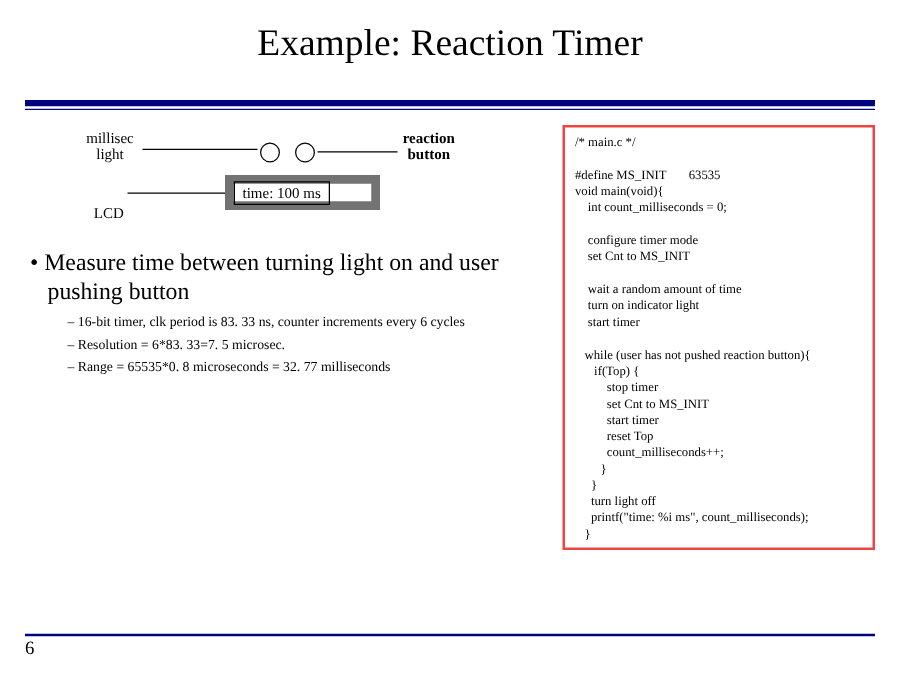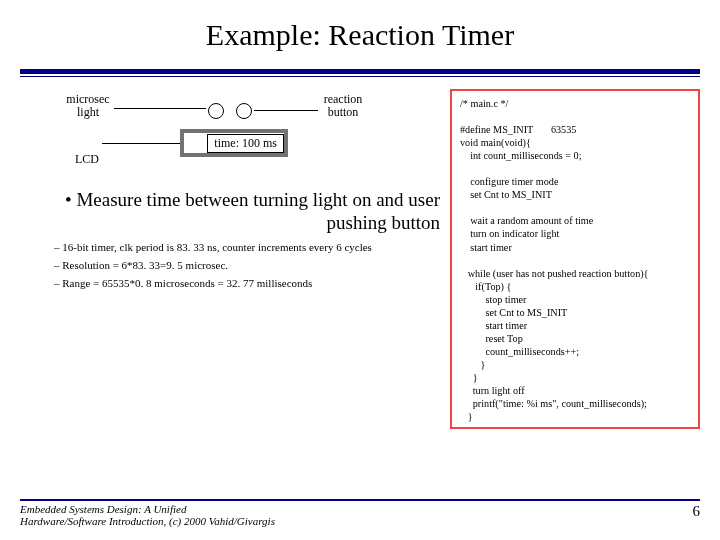--- a/index.html
+++ b/index.html
@@ -6,21 +6,21 @@
   body {
     width: 720px; height: 540px;
     font-family: "Times New Roman", Times, serif;
     background: #fff; color: #000;
     position: relative;
   }
   .title {
     text-align: center;
     font-size: 30px;
     padding-top: 18px;
-    padding-bottom: 17px;
+    padding-bottom: 28px;
   }
   .title-rule {
     height: 5px; background: #000080;
     margin: 0 20px 2px 20px;
   }
   .title-rule-thin {
     height: 1px; background: #000080;
     margin: 0 20px 12px 20px;
   }
   .content-row {
@@ -31,42 +31,42 @@
   .left-col { flex: 0 0 420px; }
   .right-col { flex: 1; }
   .diagram-box {
     position: relative;
     height: 92px;
     margin-bottom: 8px;
   }
   .lbl { position: absolute; font-size: 12px; text-align: center; line-height: 1.1; }
   .indicator-label { left: 42px; top: 4px; width: 52px; }
   .lcd-label { left: 52px; top: 64px; width: 30px; }
-  .reaction-label { left: 300px; top: 4px; width: 46px; }
+  .reaction-label { left: 300px; top: 4px; width: 46px; font-weight: bold; }
   .led1, .led2 {
     position: absolute; width: 16px; height: 16px;
     border: 1px solid #000; border-radius: 50%;
   }
   .led1 { left: 188px; top: 14px; }
   .led2 { left: 216px; top: 14px; }
   .lcd-outer {
     position: absolute; left: 160px; top: 40px;
-    width: 108px; height: 28px;
-    border: 4px solid #737373;
-    display: flex; align-items: center; justify-content: flex-end;
+    width: 124px; height: 28px;
+    border: 7px solid #737373;
+    display: flex; align-items: center; justify-content: flex-start;
   }
   .lcd-inner {
     border: 1px solid #000;
     padding: 1px 6px;
     font-size: 12px;
   }
   .indicator-line { position: absolute; left: 94px; top: 19px; width: 92px; height: 1px; background: #000; }
   .lcd-line { position: absolute; left: 82px; top: 54px; width: 78px; height: 1px; background: #000; }
   .reaction-line { position: absolute; left: 234px; top: 21px; width: 64px; height: 1px; background: #000; }
-  .main-bullet { font-size: 19px; margin: 4px 0 6px 0; padding-left: 18px; text-indent: -14px; line-height: 1.2; text-align: right; }
+  .main-bullet { font-size: 19px; margin: 4px 0 6px 0; padding-left: 18px; text-indent: -14px; line-height: 1.2; }
   .sub-bullet { font-size: 11px; margin: 5px 0 5px 34px; padding-left: 14px; text-indent: -14px; line-height: 1.2; }
   .code-box {
     border: 2px solid #ef4444;
     font-size: 10.2px;
     line-height: 1.28;
     padding: 6px 6px 6px 8px;
     font-family: "Times New Roman", Times, serif;
     white-space: pre;
     height: 340px;
     overflow: hidden;
@@ -85,36 +85,36 @@
 </head>
 <body>
 
 <div class="title">Example: Reaction Timer</div>
 <div class="title-rule"></div>
 <div class="title-rule-thin"></div>
 
 <div class="content-row">
   <div class="left-col">
     <div class="diagram-box">
-      <div class="lbl indicator-label">microsec light</div>
+      <div class="lbl indicator-label">millisec light</div>
       <div class="indicator-line"></div>
       <div class="led1"></div>
       <div class="led2"></div>
       <div class="reaction-line"></div>
       <div class="lbl reaction-label">reaction button</div>
       <div class="lbl lcd-label">LCD</div>
       <div class="lcd-line"></div>
       <div class="lcd-outer">
         <div class="lcd-inner">time: 100 ms</div>
       </div>
     </div>
 
     <div class="main-bullet">• Measure time between turning light on and user pushing button</div>
     <div class="sub-bullet">– 16-bit timer, clk period is 83. 33 ns, counter increments every 6 cycles</div>
-    <div class="sub-bullet">– Resolution = 6*83. 33=9. 5 microsec.</div>
+    <div class="sub-bullet">– Resolution = 6*83. 33=7. 5 microsec.</div>
     <div class="sub-bullet">– Range = 65535*0. 8 microseconds = 32. 77 milliseconds</div>
   </div>
 
   <div class="right-col">
     <div class="code-box">/* main.c */
 
 #define MS_INIT       63535
 void main(void){
     int count_milliseconds = 0;
 
@@ -134,16 +134,14 @@
           count_milliseconds++;
         }
      }
      turn light off
      printf("time: %i ms", count_milliseconds);
    }</div>
   </div>
 </div>
 
 <div class="footer">
-  <div style="white-space:pre-line; line-height:1.15;">Embedded Systems Design: A Unified
-Hardware/Software Introduction, (c) 2000 Vahid/Givargis</div>
   <div class="pg">6</div>
 </div>
 
 </body></html>

